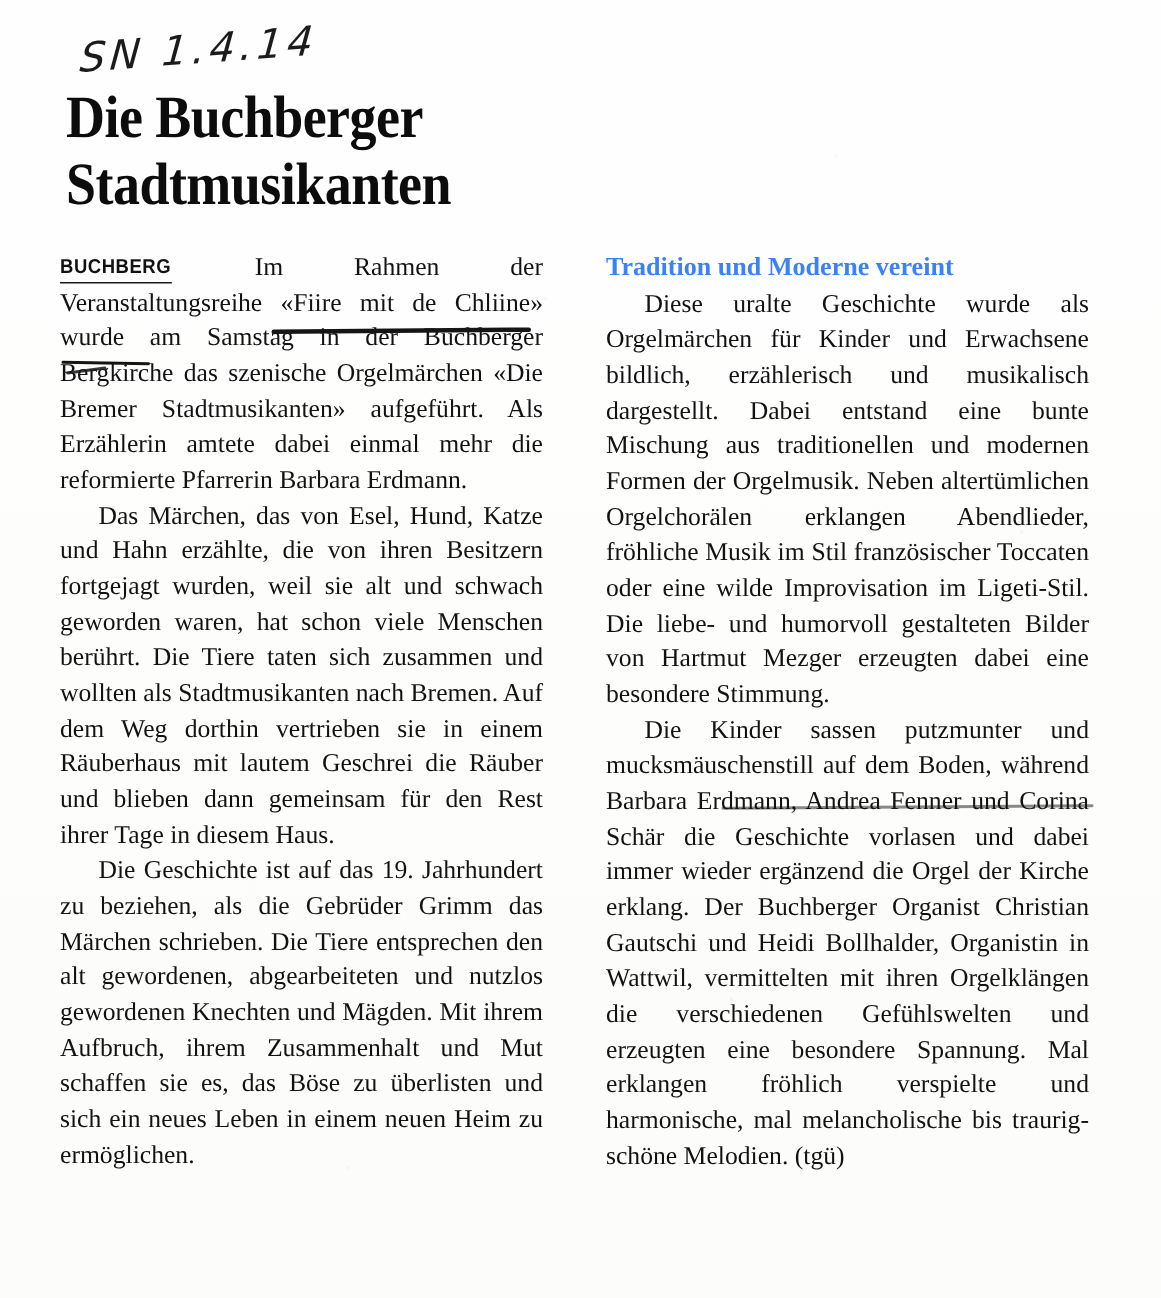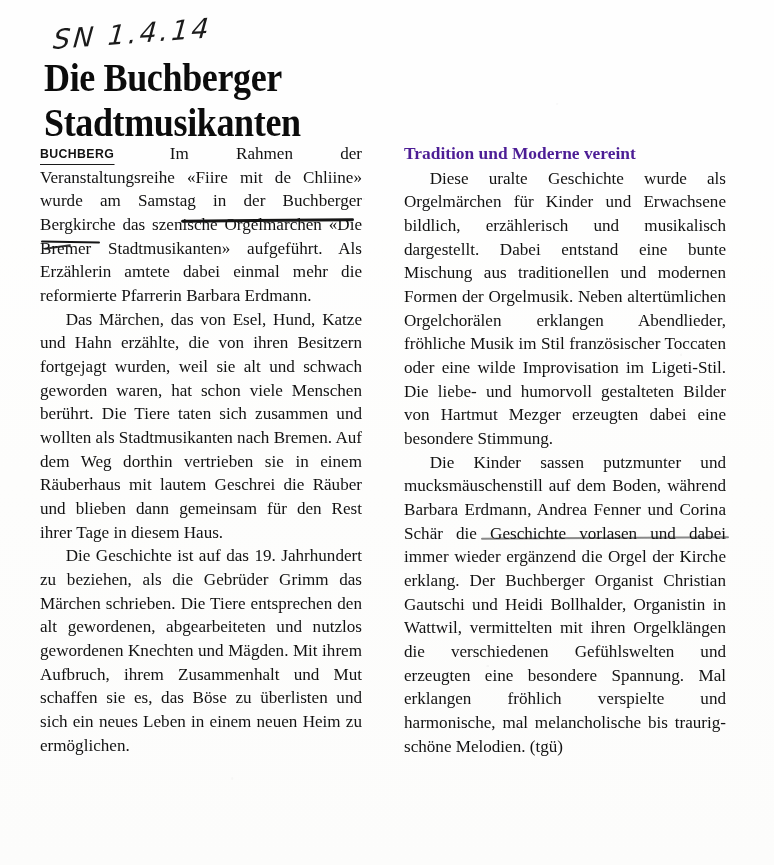--- a/index.html
+++ b/index.html
@@ -66,21 +66,21 @@
     transform: scaleX(0.9);
     transform-origin: left top;
     color: #0c0c0c;
   }
   .headline .hl-line { display: block; white-space: nowrap; }
 
   
   .columns {
     position: absolute;
     left: 40px;
-    top: 142px;
+    top: 166px;
     width: 700px;
     display: flex;
     gap: 42px;
     align-items: flex-start;
   }
   .column { width: 322px; }
 
   .body-text {
     font-size: 17.1px;
     line-height: 1.385;
@@ -104,21 +104,21 @@
     padding-bottom: 0.5px;
     margin-right: 2px;
     vertical-align: 1px;
   }
 
   .subhead {
     font-weight: 700;
     font-size: 17.4px;
     line-height: 1.3;
     margin: 0 0 2px 0;
-    color: #4c1d95;
+    color: #3b82f6;
   }
 
   .byline { }
 
   
   .pen {
     position: absolute;
     background: #151515;
     pointer-events: none;
     border-radius: 2px;

